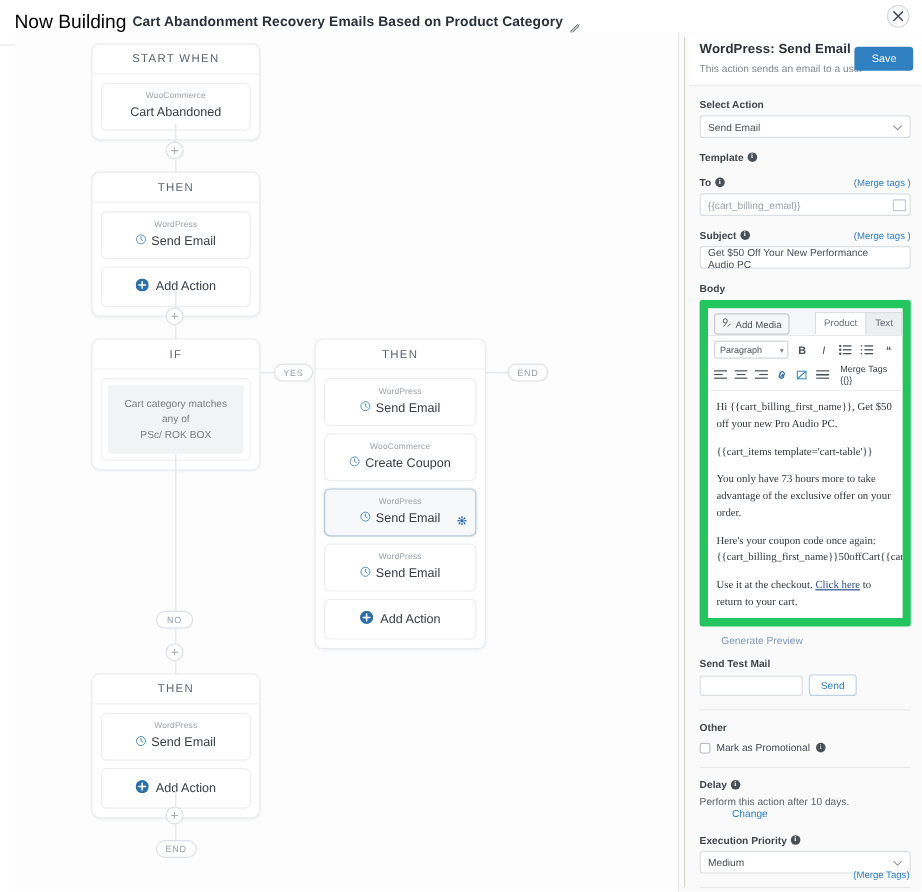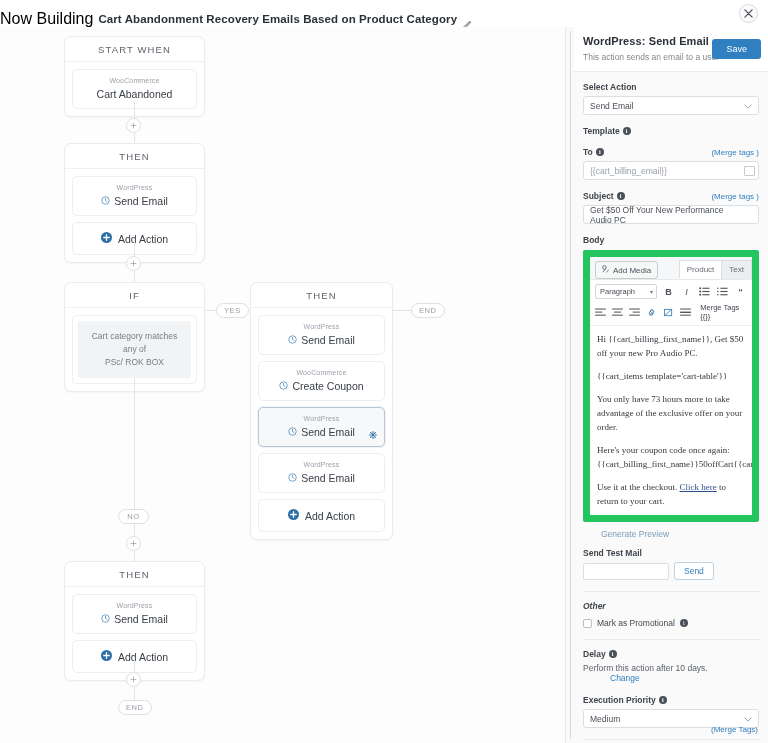--- a/index.html
+++ b/index.html
@@ -13,35 +13,36 @@
     -webkit-font-smoothing: antialiased;
   }
 
   
   .topbar {
     position: absolute; top: 0; left: 0;
     width: 768px; height: 38px;
     background: #ffffff;
     border-bottom: 1px solid #e6e8ea;
     display: flex; align-items: center;
+    padding-left: 12px;
   }
   .topbar-title { font-size: 11.5px; color: #2b3138; font-weight: bold; margin-left: 5px; letter-spacing: .1px; }
   .edit-pencil { margin-left: 6px; width: 9px; height: 9px; display:inline-block; position: relative; top: 1px; }
   .close-btn {
     position: absolute; top: 4px; right: 10px;
     width: 19px; height: 19px; border-radius: 50%;
     border: 1px solid #d7dade; background: #fbfbfc;
     display: flex; align-items: center; justify-content: center;
     cursor: pointer;
   }
   .close-btn svg { display:block; }
 
   
   .canvas {
-    position: absolute; top: 27px; left: 0;
+    position: absolute; top: 27px; left: 12px;
     width: 565px; height: 716px;
     background: #fdfdfd;
     overflow: hidden;
   }
 
   .node {
     position: absolute;
     background: #ffffff;
     border: 1px solid #e9ebee;
     border-radius: 7px;
@@ -223,21 +224,21 @@
   .test-input {
     width: 86px; height: 17px; border: 1px solid #dcdfe2; border-radius: 2px; background:#fff;
   }
   .send-btn {
     border: 1px solid #bfd2e2; border-radius: 3px; background: #fff;
     color: #2f7fc1; font-size: 8.5px; padding: 3px 9px; cursor: pointer;
     font-family: "Liberation Sans", sans-serif;
   }
 
   .divider { height: 1px; background: #e8eaec; margin: 11px 0 9px 0; }
-  .section-title { font-size: 8.5px; font-weight: bold; color: #3f454c; margin-bottom: 7px; font-style: italic; }
+  .section-title { font-size: 8.5px; font-weight: bold; color: #3f454c; margin-bottom: 7px; }
   .chk-row { display: flex; align-items: center; gap: 5px; }
   .chk { width: 9px; height: 9px; border: 1px solid #b9bec4; border-radius: 2px; background: #fff; cursor: pointer; }
   .chk-label { font-size: 8.5px; color: #44494f; }
   .delay-text { font-size: 8.5px; color: #5c6269; }
   .delay-text a { color: #2f7fc1; text-decoration: none; cursor: pointer; margin-left: 27px; }
   .panel-foot {
     position: absolute; bottom: 9px; right: 10px;
     font-size: 8px; color: #2f7fc1; cursor: pointer;
   }
 </style>

